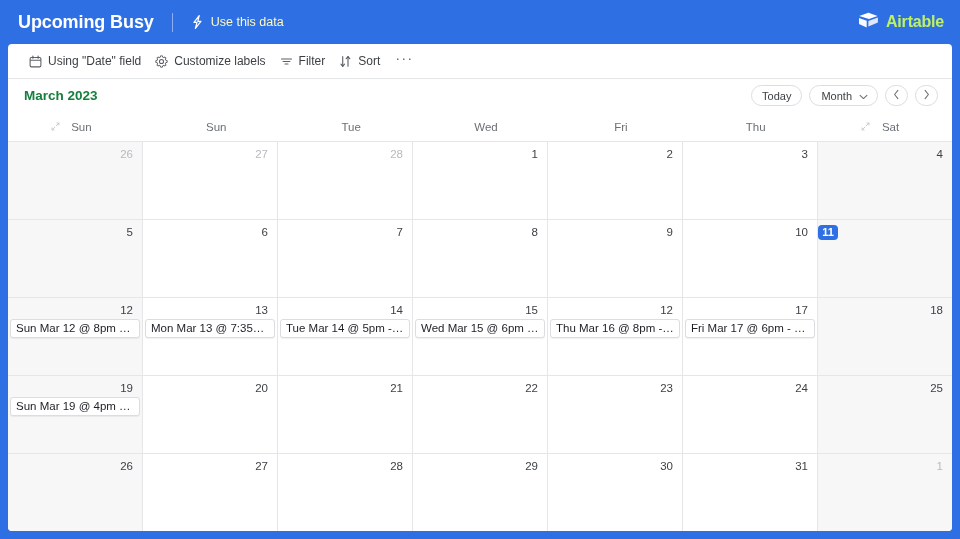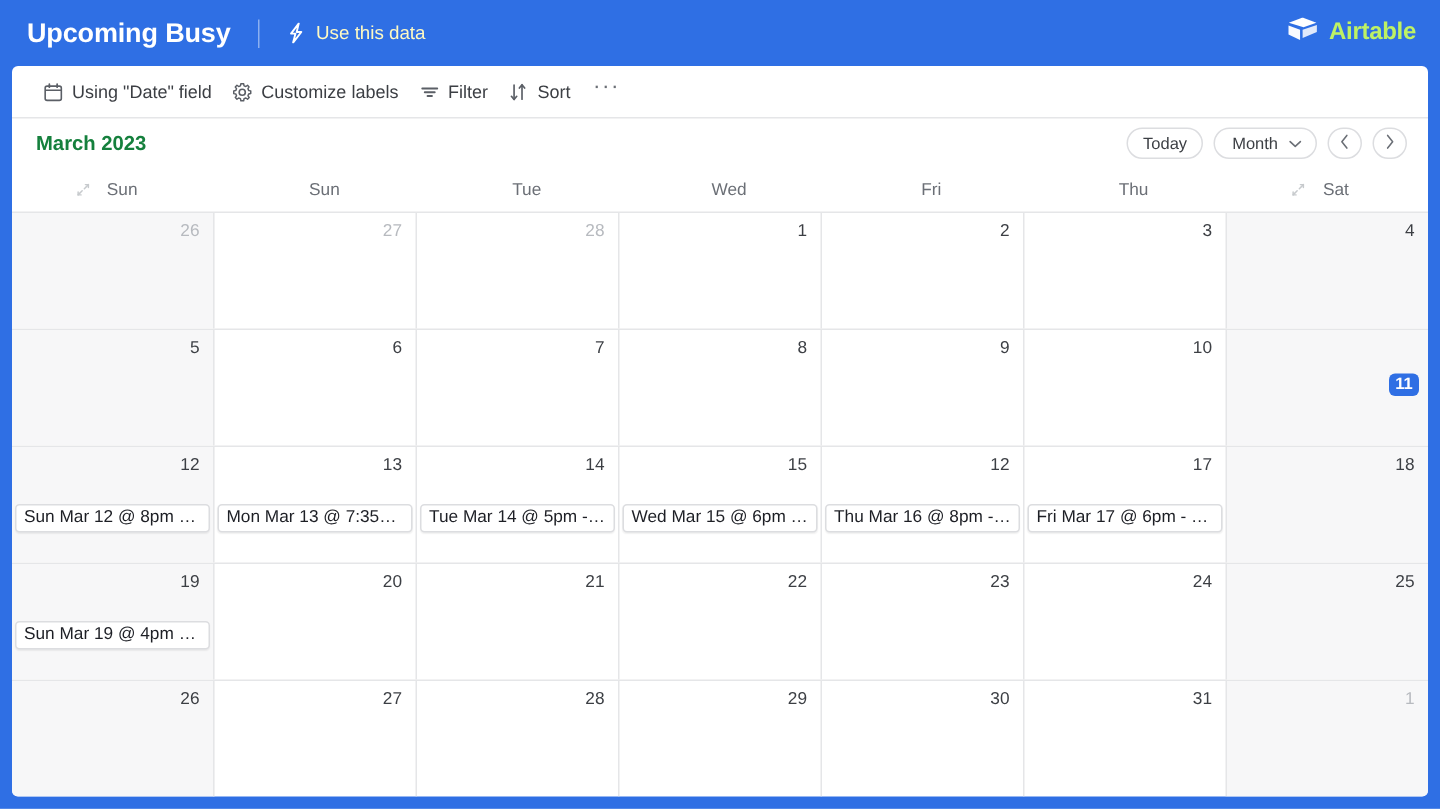--- a/index.html
+++ b/index.html
@@ -201,38 +201,37 @@
     color: #3c3f44;
     text-align: right;
     padding: 0 9px 0 0;
     line-height: 14px;
     height: 14px;
   }
   .day.other .day-num { color: #b7babf; }
   .day.today .day-num {
     padding: 0;
     display: flex;
-    justify-content: flex-end;
+    justify-content: flex-start;
     padding-right: 6px;
-    margin-top: 24px;
   }
   .today-badge {
     background: #2f6fe4;
     color: #ffffff;
     font-size: 11px;
     font-weight: bold;
     border-radius: 4px;
     min-width: 20px;
     height: 15px;
     line-height: 15px;
     text-align: center;
     padding: 0 3px;
   }
   .events {
-    margin-top: 19px;
+    margin-top: 2px;
     padding: 0 2px 0 2px;
   }
   .chip {
     background: #ffffff;
     border: 1px solid #dcdde0;
     border-radius: 3px;
     box-shadow: 0 1px 1px rgba(0,0,0,0.06);
     font-size: 11.5px;
     color: #1d1f25;
     height: 19px;

